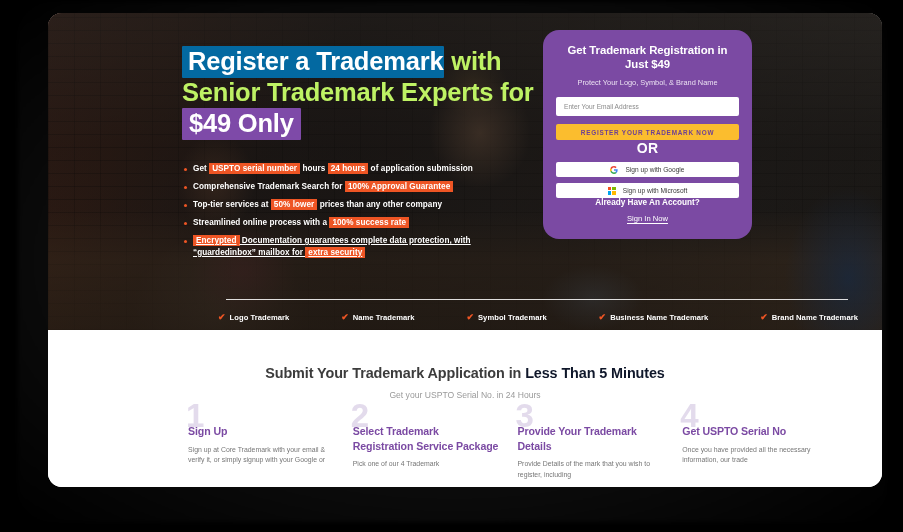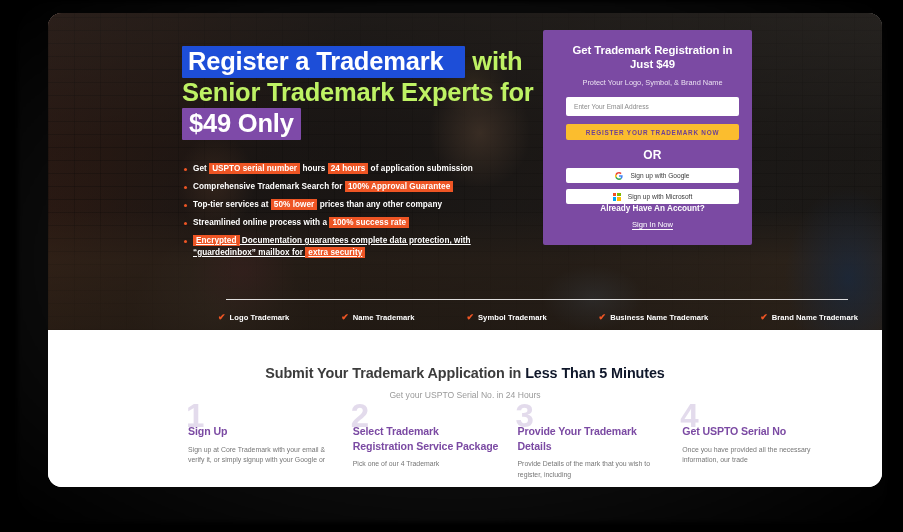--- a/index.html
+++ b/index.html
@@ -93,23 +93,23 @@
     top: 33px;
     width: 380px;
     color: #ffffff;
     font-size: 25.5px;
     line-height: 31px;
     font-weight: 700;
     letter-spacing: -0.2px;
   }
   .hl-line { display: block; white-space: nowrap; }
   .hl-mark-orange {
-    background: #1d4ed8;
+    background: #0369a1;
     color: #fff;
-    padding: 1px 22px 3px 6px;
+    padding: 1px 1px 3px 6px;
     border-radius: 1px;
   }
   .hl-mark-purple {
     background: #7e4aa8;
     color: #fff;
     padding: 1px 7px 3px 7px;
     border-radius: 1px;
   }
   .hl-plain { color: #bef264; font-weight: 600; }
 
@@ -184,22 +184,22 @@
     font-weight: 700;
   }
 
   
   .signup-panel {
     position: absolute;
     left: 495px;
     top: 17px;
     width: 209px;
     background: #7b4aa3;
-    border-radius: 2px;
-    padding: 13px 13px 14px 23px;
+    border-radius: 16px;
+    padding: 13px 13px 14px 13px;
     text-align: center;
   }
   .panel-title {
     color: #ffffff;
     font-size: 11.4px;
     line-height: 14px;
     font-weight: 700;
     letter-spacing: -0.1px;
   }
   .panel-sub {
@@ -236,23 +236,23 @@
     color: #6c3f95;
     font-family: "Liberation Sans", sans-serif;
     font-size: 6.4px;
     font-weight: 700;
     letter-spacing: 0.75px;
     cursor: pointer;
   }
 
   .or-label {
     color: #ffffff;
-    font-size: 12px;
-    font-weight: 700;
-    margin-top: 8px;
+    font-size: 14px;
+    font-weight: 700;
+    margin-top: 0;
     letter-spacing: 0.3px;
   }
 
   .oauth-button {
     display: flex;
     align-items: center;
     justify-content: center;
     gap: 7px;
     width: 100%;
     height: 15px;

